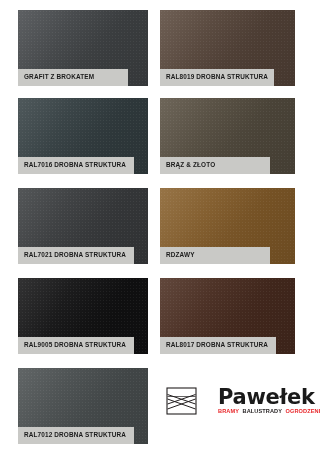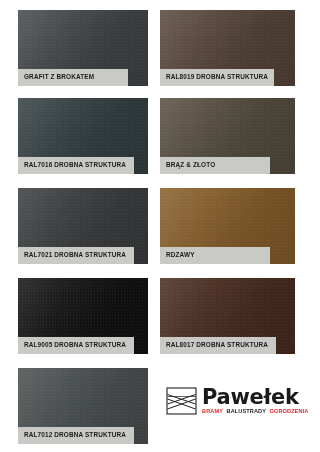--- a/index.html
+++ b/index.html
@@ -176,21 +176,21 @@
       <div class="swatch" style="left: 18px; top: 368px; width: 130px; height: 76px;">
         <div class="swatch-surface" style="background: linear-gradient(135deg, rgb(78, 83, 84) 0%, rgb(68, 73, 74) 55%, rgb(68, 73, 74) 100%);"></div>
         <div class="swatch-texture"></div>
         <div class="swatch-sheen"></div>
         <div class="swatch-label" style="width: 116px; background: rgb(201, 201, 198);">
           <span style="color: rgb(27, 27, 27);">RAL7012 DROBNA STRUKTURA</span>
         </div>
       </div>
     </div>
 
-  <div id="logo-block" style="left: 166px; top: 383px; width: 130px; height: 36px;">
+  <div id="logo-block" style="left: 166px; top: 383px; width: 130px; height: 36px; gap: 16px;">
     <svg id="logo-mark" viewBox="0 0 31 28" xmlns="http://www.w3.org/2000/svg">
       <rect x="1" y="1" width="29" height="26" fill="#ffffff" stroke="#231f20" stroke-width="1.1"></rect>
       <g stroke="#231f20" stroke-width="1" fill="none">
         <path d="M1.5 7.5 L29.5 17"></path>
         <path d="M1.5 17 L29.5 7.5"></path>
         <path d="M1.5 12 L29.5 22"></path>
         <path d="M1.5 22 L29.5 12"></path>
         <path d="M1.5 9.5 L29.5 9.5" stroke-width="0.7"></path>
       </g>
     </svg>

